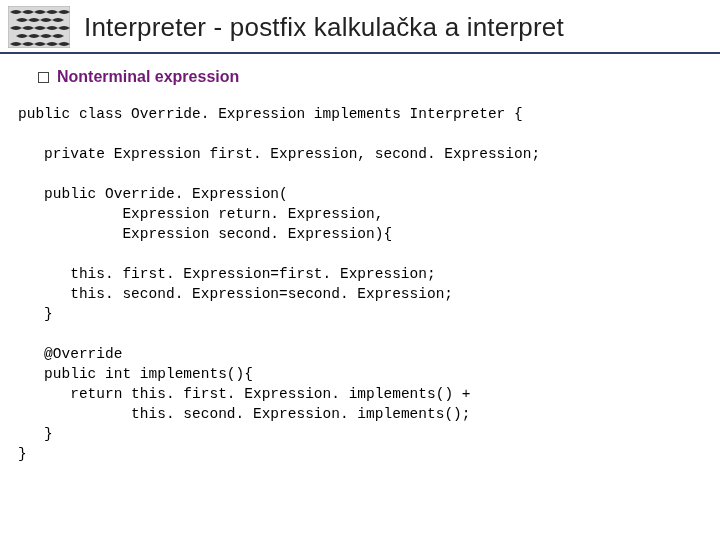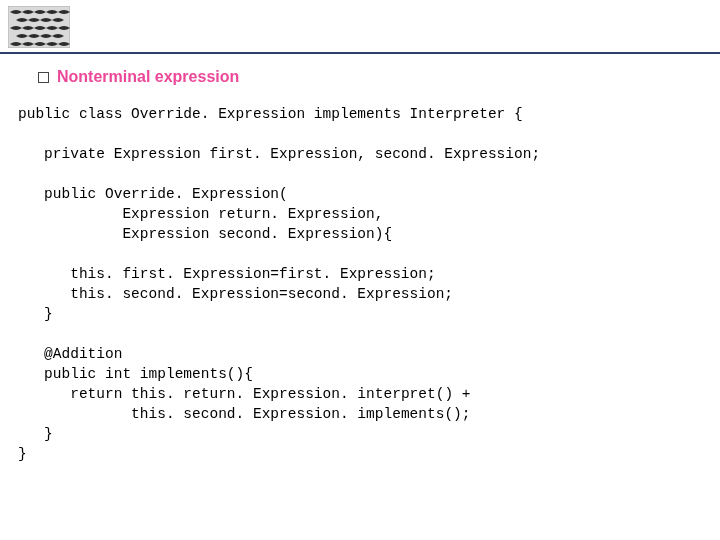--- a/index.html
+++ b/index.html
@@ -39,21 +39,21 @@
   .bullet {
     width: 11px;
     height: 11px;
     border: 1.4px solid #444;
     margin-right: 8px;
     flex-shrink: 0;
   }
   .subhead-text {
     font-size: 16px;
     font-weight: bold;
-    color: #ec4899;
+    color: #701a75;
   }
   .code {
     font-family: "Courier New", Courier, monospace;
     font-size: 14.5px;
     line-height: 1.38;
     color: #000;
     white-space: pre;
     margin: 18px 0 0 18px;
   }
   .kw { font-weight: normal; }
@@ -85,37 +85,38 @@
         <path d="M32 30 Q38 26 44 30 Q38 34 32 30 Z"></path>
         <path d="M44 30 Q50 26 56 30 Q50 34 44 30 Z"></path>
         <path d="M2 38 Q8 34 14 38 Q8 42 2 38 Z"></path>
         <path d="M14 38 Q20 34 26 38 Q20 42 14 38 Z"></path>
         <path d="M26 38 Q32 34 38 38 Q32 42 26 38 Z"></path>
         <path d="M38 38 Q44 34 50 38 Q44 42 38 38 Z"></path>
         <path d="M50 38 Q56 34 62 38 Q56 42 50 38 Z"></path>
       </g>
     </svg>
   </div>
+  <div class="title">Interpreter - postfix kalkulačka a interpret</div>
 </div>
 
 <div class="subhead">
   <span class="bullet"></span>
   <span class="subhead-text">Nonterminal expression</span>
 </div>
 
 <div class="code"><span class="kw">public class</span><span> Override. Expression </span><span class="kw">implements</span><span> Interpreter {</span>
 
 <span class="kw">   private</span><span> Expression first. Expression, second. Expression;</span>
 
 <span class="kw">   public Override. Expression</span><span>(</span>
 <span>            Expression return. Expression,</span>
 <span>            Expression second. Expression){</span>
 
 <span class="kw">      this</span><span>. first. Expression=first. Expression;</span>
 <span class="kw">      this</span><span>. second. Expression=second. Expression;</span>
 <span>   }</span>
 
-<span>   @Addition</span>
+<span>   @Override</span>
 <span class="kw">   public int implements</span><span>(){</span>
-<span class="kw">      return this</span><span>. return. Expression. interpret() +</span>
+<span class="kw">      return this</span><span>. first. Expression. implements() +</span>
 <span class="kw">             this</span><span>. second. Expression. implements();</span>
 <span>   }</span>
 <span>}</span></div>
 
 </body></html>

